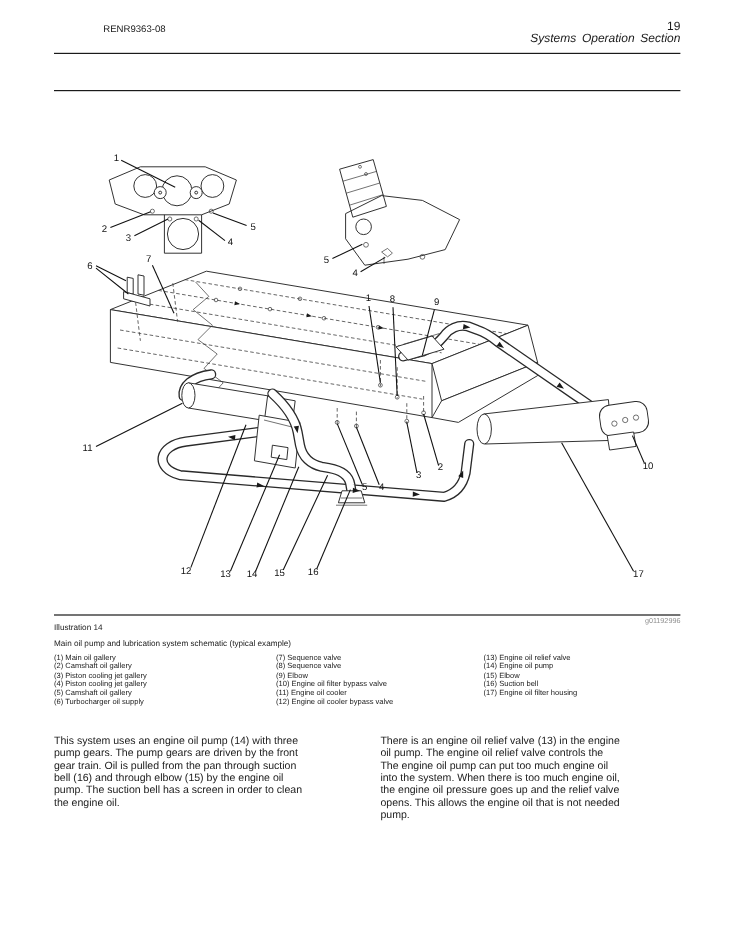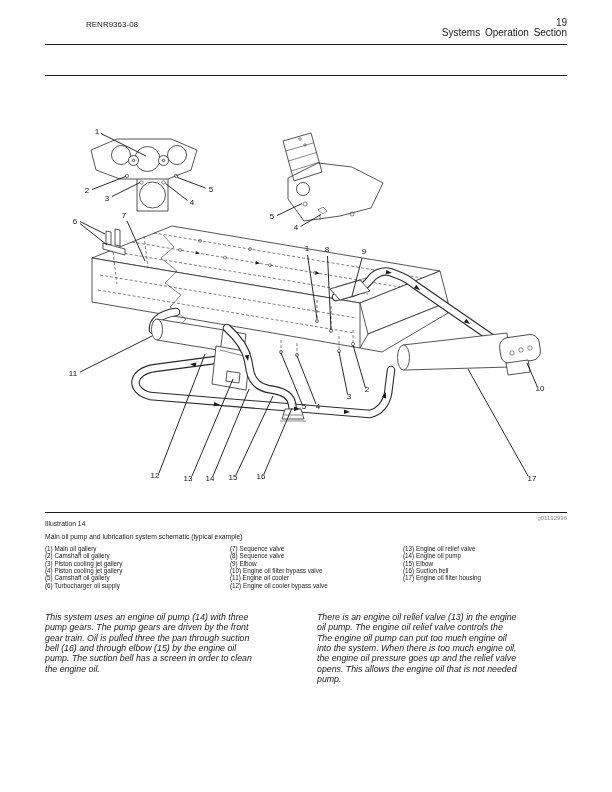--- a/index.html
+++ b/index.html
@@ -10,40 +10,40 @@
   }
   .abs { position:absolute; }
   .rule { position:absolute; left:45px; width:522px; border-top:1px solid #1a1a1a; }
   .hdr-left  { left:47px; top:20px; font-size:8px;margin-left:39px; }
   .hdr-right { right:45px; top:18px; text-align:right; font-size:10px; line-height:10px; }
   .cap-title { left:45px; top:520px; font-size:6.8px; }
   .cap-figid { right:45px; top:515px; font-size:6px; color:#8f8f8f; }
   .cap-desc  { left:45px; top:533px; font-size:6.8px; }
   .legend-col { position:absolute; top:545px; font-size:6.3px; line-height:7.35px; white-space:nowrap; }
   .leg1 { left:45px; } .leg2 { left:230px; } .leg3 { left:403px; }
-  .body-col { position:absolute; top:612px; font-size:8.8px; line-height:10.35px; white-space:nowrap;font-style:italic; }
+  .body-col { position:absolute; top:612px; font-size:8.8px; line-height:10.35px; white-space:nowrap; }
   .bcol1 { left:45px; } .bcol2 { left:317px; }
   svg { position:absolute; left:0; top:0; }
   .ln   { stroke:#2a2a2a; stroke-width:.8; fill:none; stroke-linejoin:round; }
   .lnw  { stroke:#2a2a2a; stroke-width:.8; fill:#ffffff; stroke-linejoin:round; }
   .thin { stroke:#3a3a3a; stroke-width:.6; fill:none; }
   .dash { stroke:#3a3a3a; stroke-width:.65; fill:none; stroke-dasharray:3 2; }
   .leader { stroke:#111; stroke-width:.9; fill:none; }
   .po { stroke:#2a2a2a; stroke-width:8.5; fill:none; stroke-linecap:round; stroke-linejoin:round; }
   .pi { stroke:#ffffff; stroke-width:6.3; fill:none; stroke-linecap:round; stroke-linejoin:round; }
   .callout { font-family:"Liberation Sans", sans-serif; font-size:8px; fill:#111; text-anchor:middle; }
   .arr { fill:#1a1a1a; stroke:none; }
 </style>
 </head>
 <body>
 
 <div class="abs hdr-left">RENR9363-08</div>
 <div class="abs hdr-right">
   <div>19</div>
-  <div style="word-spacing:2px;">Systems Operation Section</div>
+  <div style="word-spacing:2px;font-style:italic;">Systems Operation Section</div>
 </div>
 <div class="rule" style="top:44px;"></div>
 <div class="rule" style="top:75px;"></div>
 
 <svg width="612" height="792" viewBox="0 0 612 792">
 
   <g>
     <path class="ln" d="M117,139 L171,139 L197,150 L191,170 L168,179 L120,179 L96,170 L91,150 Z"></path>
     <path class="ln" d="M137,179 L137,211 L168,211 L168,179"></path>
     <circle class="ln" cx="152.5" cy="195" r="13"></circle>
@@ -231,21 +231,21 @@
   <div>(13) Engine oil relief valve</div>
   <div>(14) Engine oil pump</div>
   <div>(15) Elbow</div>
   <div>(16) Suction bell</div>
   <div>(17) Engine oil filter housing</div>
 </div>
 
 <div class="body-col bcol1">
   <div>This system uses an engine oil pump (14) with three</div>
   <div>pump gears. The pump gears are driven by the front</div>
-  <div>gear train. Oil is pulled three the pan through suction</div>
+  <div>gear train. Oil is pulled from the pan through suction</div>
   <div>bell (16) and through elbow (15) by the engine oil</div>
   <div>pump. The suction bell has a screen in order to clean</div>
   <div>the engine oil.</div>
 </div>
 <div class="body-col bcol2">
   <div>There is an engine oil relief valve (13) in the engine</div>
   <div>oil pump. The engine oil relief valve controls the</div>
   <div>The engine oil pump can put too much engine oil</div>
   <div>into the system. When there is too much engine oil,</div>
   <div>the engine oil pressure goes up and the relief valve</div>

